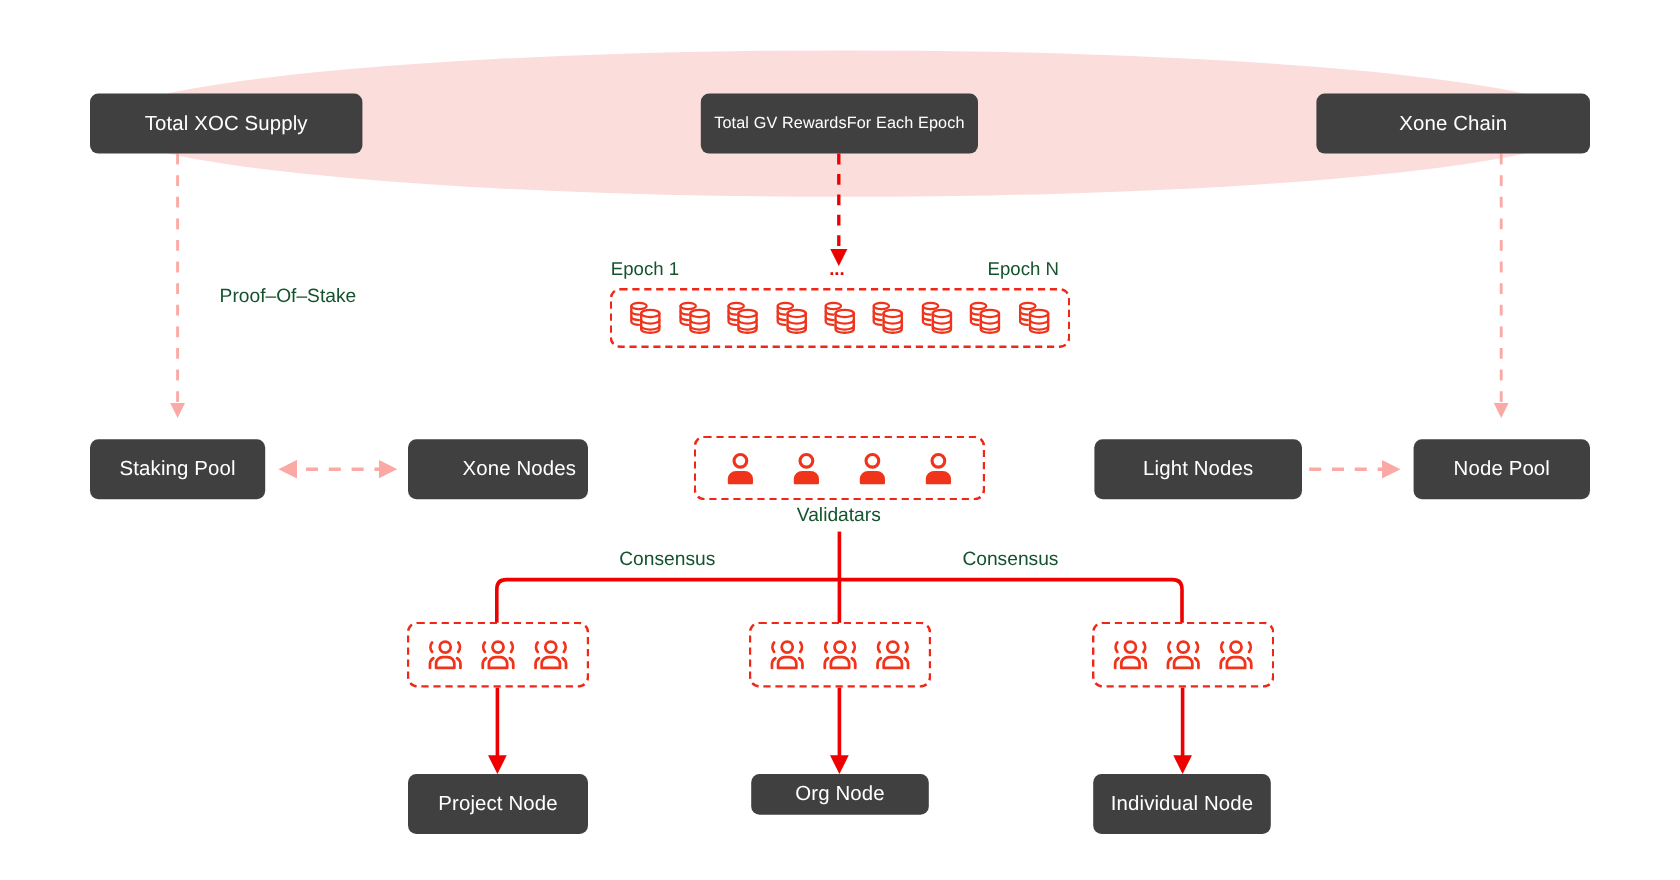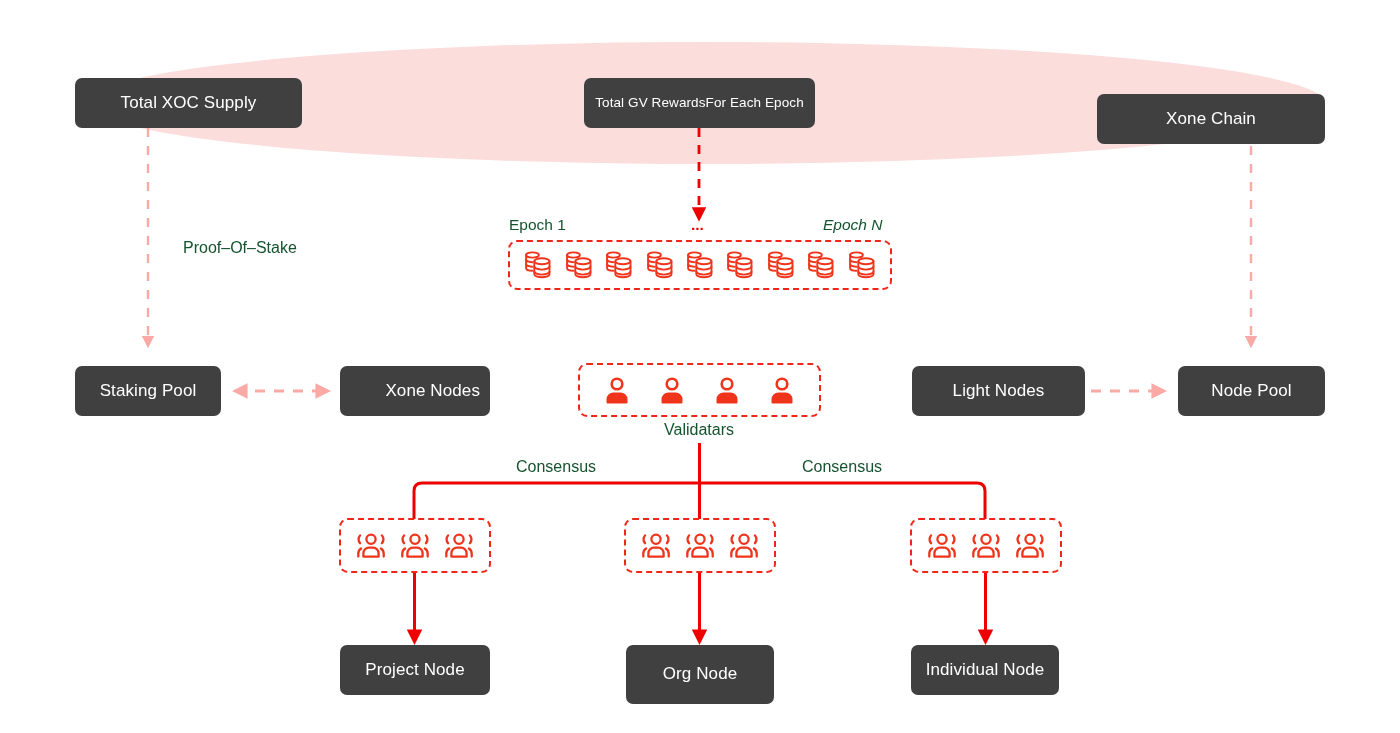--- a/index.html
+++ b/index.html
@@ -116,26 +116,26 @@
 
   <div class="node" style="left:75px;top:78px;width:227px;height:50px;">
     <span class="ln">Total XOC Supply</span>
   </div>
 
   <div class="node two-line" style="left:584px;top:78px;width:231px;height:50px;flex-direction:row;">
     <span class="ln">Total GV Rewards</span>
     <span class="ln">For Each Epoch</span>
   </div>
 
-  <div class="node" style="left:1097px;top:94px;width:228px;height:50px;">
+  <div class="node" style="left:1097px;top:78px;width:228px;height:50px;">
     <span class="ln">Xone Chain</span>
   </div>
 
   <div class="label sm" style="left:509px;top:216px;">Epoch 1</div>
-  <div class="label sm" style="left:823px;top:216px;font-style:italic;">Epoch N</div>
+  <div class="label sm" style="left:823px;top:216px;">Epoch N</div>
   <div class="label sm" style="left:691px;top:216px;color:#EE0000;font-weight:700;">...</div>
 
   <div class="dashbox" id="epoch-box" style="left:508px;top:240px;width:384px;height:50px;padding:0 8px;">
       <span class="icon">
         <svg width="30" height="34" viewBox="0 0 30 34" fill="none" stroke="#F0341C" stroke-width="1.9" stroke-linecap="round">
       <ellipse cx="9.5" cy="7" rx="6.4" ry="2.6"></ellipse>
       <path d="M3.1 7v13.2c0 1.45 2.87 2.6 6.4 2.6"></path>
       <path d="M3.1 11.6c0 1.45 2.87 2.6 6.4 2.6"></path>
       <path d="M3.1 16.1c0 1.45 2.87 2.6 6.4 2.6"></path>
       <ellipse cx="18.9" cy="13.2" rx="7.6" ry="3"></ellipse>
@@ -385,21 +385,21 @@
       <path d="M6.3 25.6v-3.0c0-2.2 1.1-4.1 2.8-5.1"></path>
       <path d="M31.7 25.6v-3.0c0-2.2-1.1-4.1-2.8-5.1"></path>
     </svg>
       </span>
     </div>
 
   <div class="node" style="left:340px;top:645px;width:150px;height:50px;">
     <span class="ln">Project Node</span>
   </div>
 
-  <div class="node" style="left:626px;top:645px;width:148px;height:59px;">
+  <div class="node" style="left:626px;top:645px;width:148px;height:34px;">
     <span class="ln">Org Node</span>
   </div>
 
   <div class="node" style="left:911px;top:645px;width:148px;height:50px;">
     <span class="ln">Individual Node</span>
   </div>
 
 </div>
 
 </body></html>

